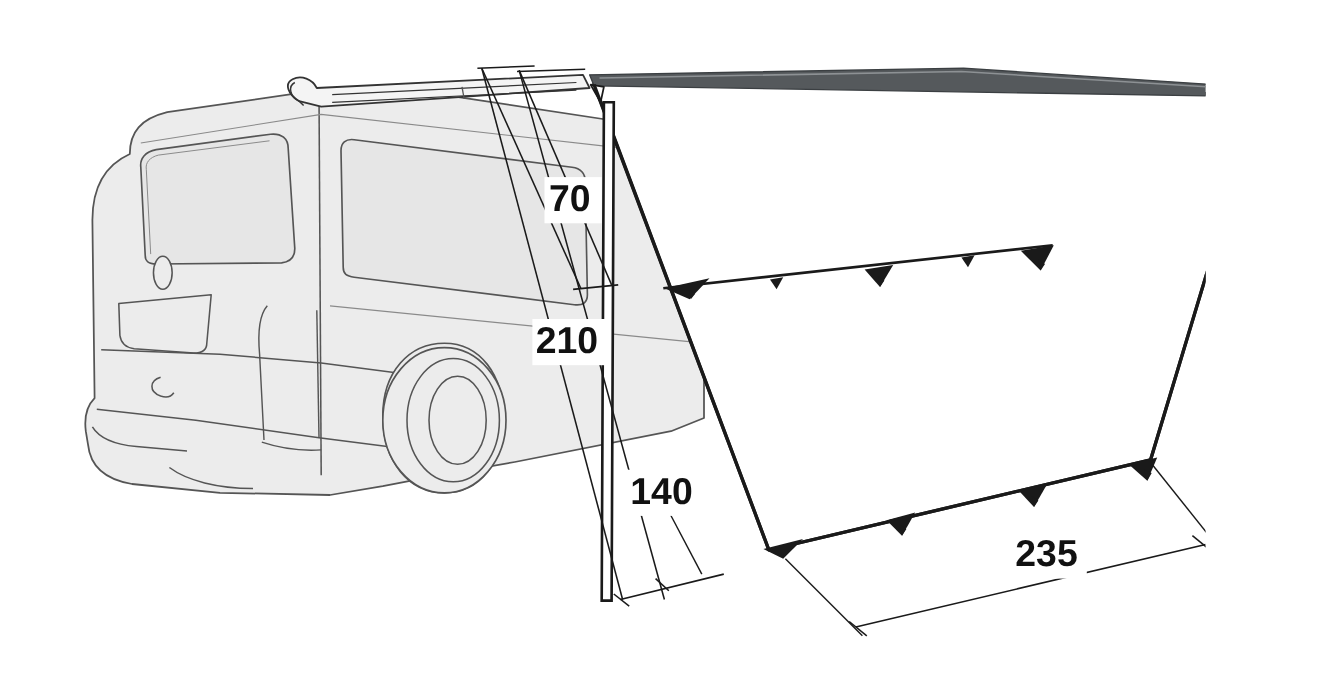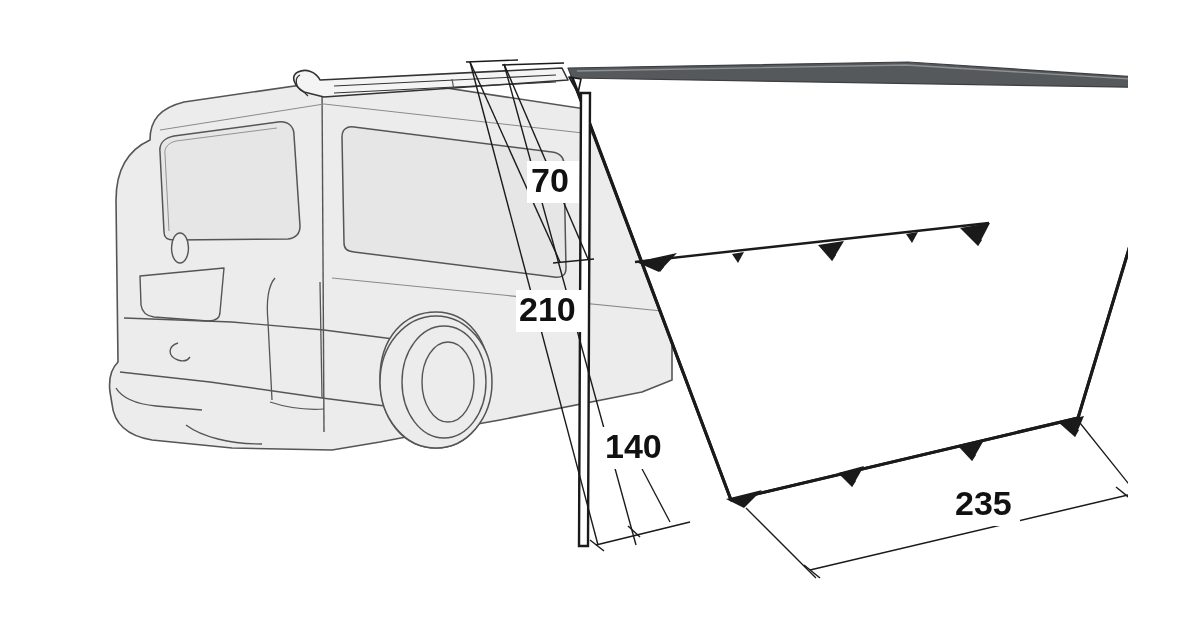--- a/index.html
+++ b/index.html
@@ -9,21 +9,20 @@
   }
   body {
     font-family: "Liberation Sans", sans-serif;
   }
   #stage {
     position: relative;
     width: 1096px;
     height: 632px;
     background: #ffffff;
     overflow: hidden;
-    margin-left: 32px;
   }
   #stage > svg {
     position: absolute;
     left: 0;
     top: 0;
   }
   .dim-text {
     font-family: "Liberation Sans", sans-serif;
     font-weight: bold;
     fill: #111111;

